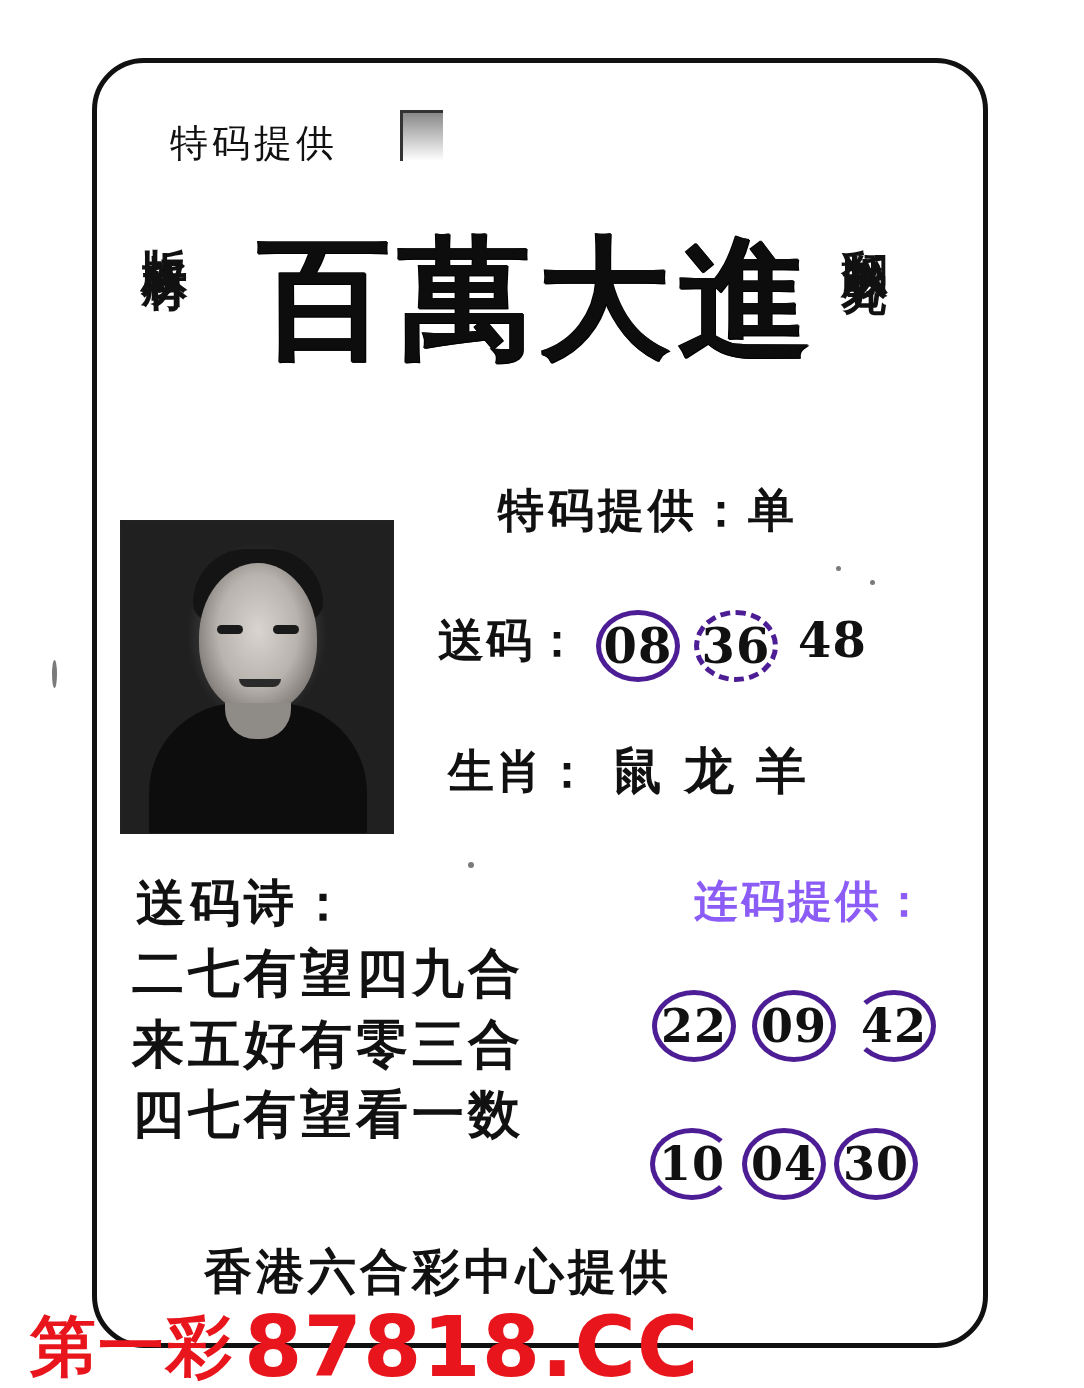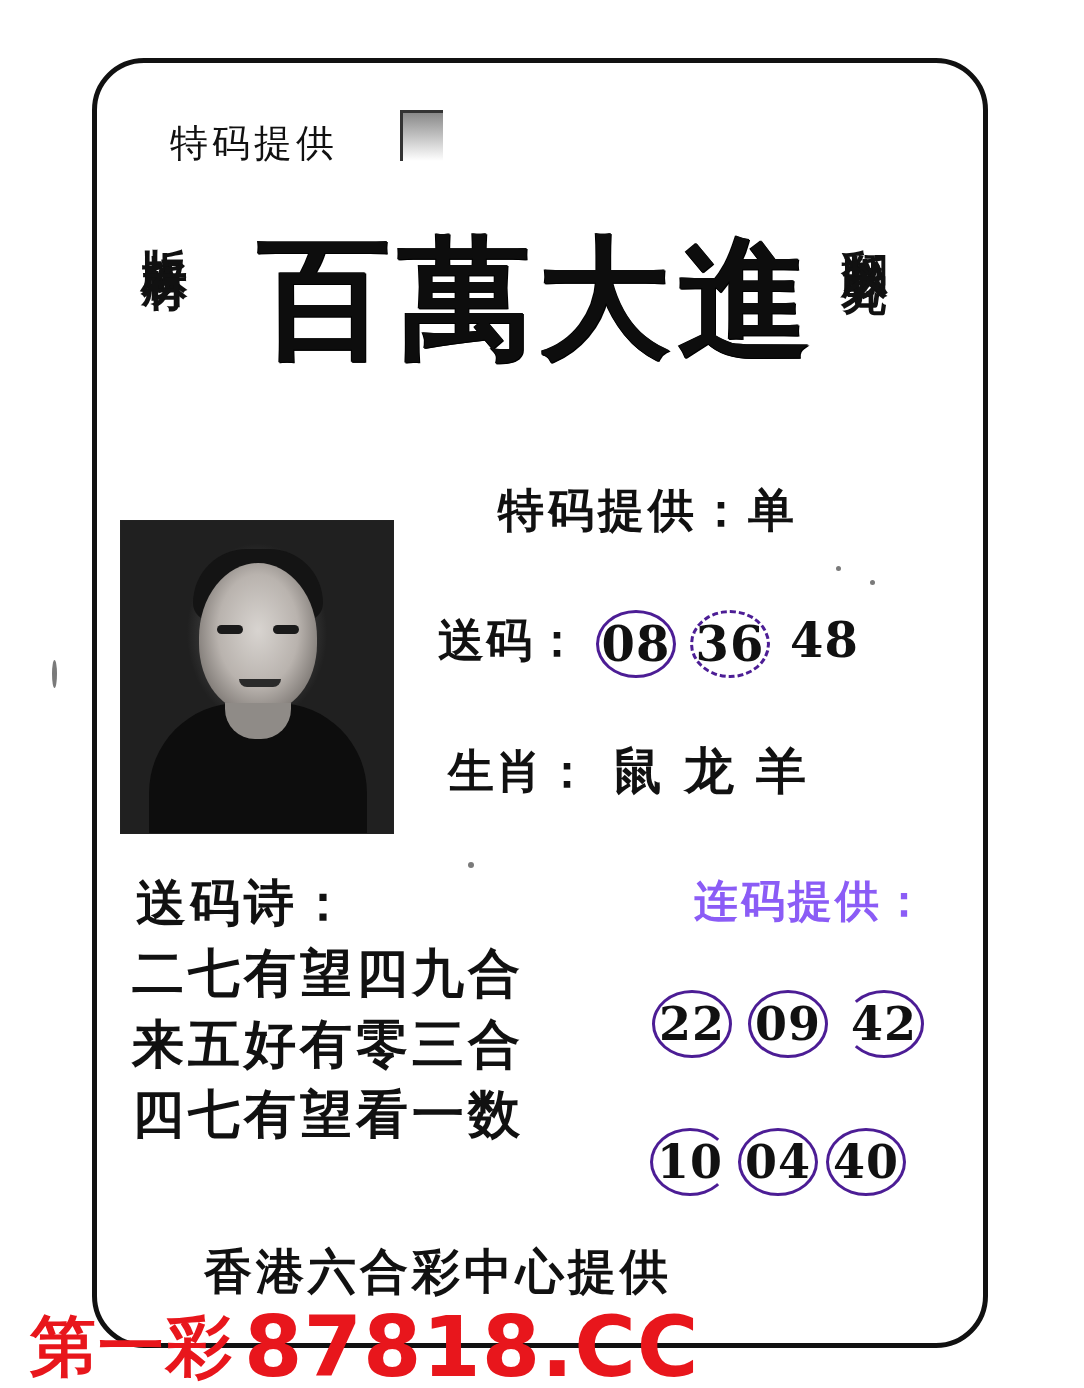--- a/index.html
+++ b/index.html
@@ -207,21 +207,21 @@
 
   
   .num {
     font-size: 48px;
     color: #111;
     font-weight: 600;
     letter-spacing: 1px;
     padding: 2px 6px;
   }
   .num.circled {
-    border: 3px solid #4c1d95;
+    border: 5px solid #4c1d95;
     border-radius: 50%;
     width: 74px;
     height: 62px;
     display: inline-flex;
     align-items: center;
     justify-content: center;
     padding: 0;
   }
   .num.dashed {
     border-style: dashed;
@@ -379,21 +379,21 @@
 
 <div class="lian-row-1">
   <span class="num circled">22</span>
   <span class="num circled">09</span>
   <span class="num circled open-left">42</span>
 </div>
 
 <div class="lian-row-2">
   <span class="num circled open-right">10</span>
   <span class="num circled">04</span>
-  <span class="num circled">40</span>
+  <span class="num circled">30</span>
 </div>
 
 <div class="footer-cn">香港六合彩中心提供</div>
 
 <div class="watermark">
   <span class="wm-cn">第一彩</span>
   <span class="wm-num">87818.CC</span>
 </div>
 
 <div class="speck" style="left:52px; top:660px; width:5px; height:28px;"></div>

